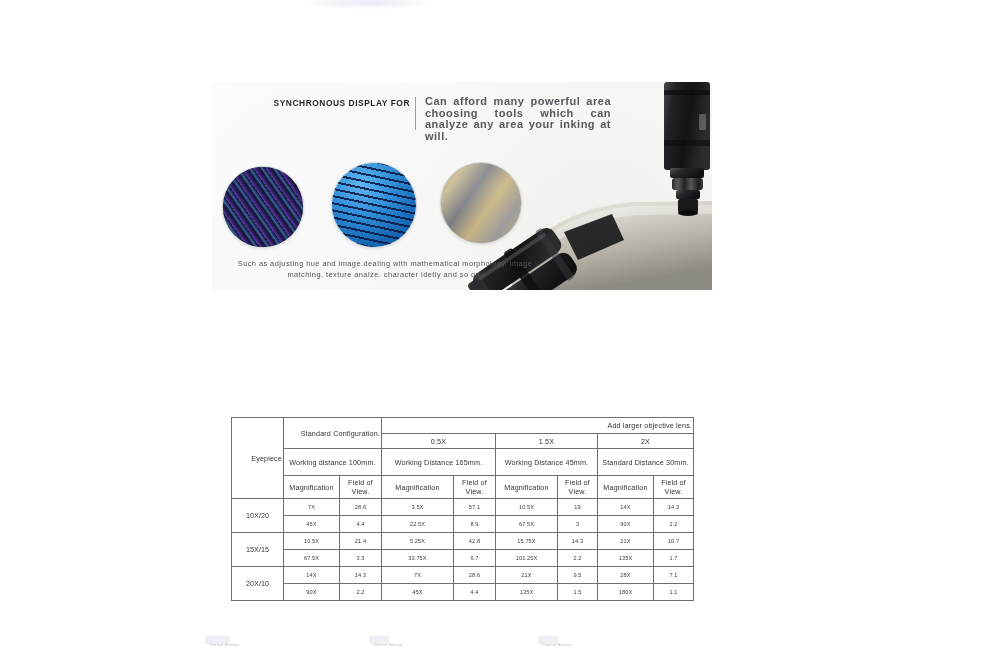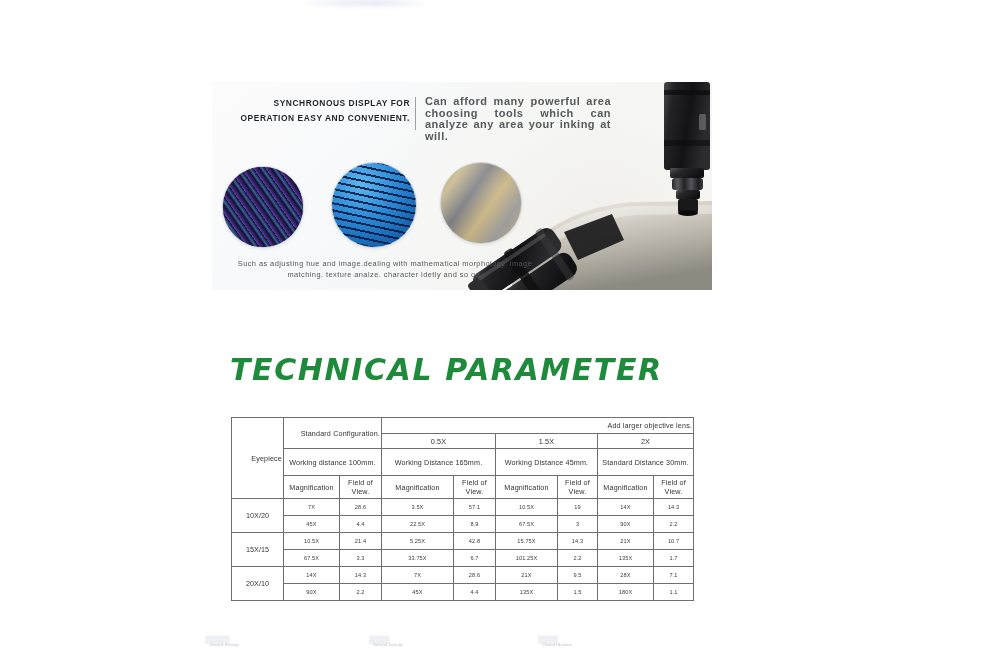--- a/index.html
+++ b/index.html
@@ -191,21 +191,20 @@
 
 <div id="page">
 
   <div class="top-smudge"></div>
 
   <div class="hero">
 
     <div class="hero-head">
       <div class="hero-title">
         <div>SYNCHRONOUS DISPLAY FOR</div>
-        <div>OPERATION EASY AND CONVENIENT.</div>
       </div>
       <div class="hero-divider"></div>
       <div class="hero-sub">Can afford many powerful area choosing tools which can analyze any area your inking at will.</div>
     </div>
 
     <svg class="scope" viewBox="0 0 500 208" xmlns="http://www.w3.org/2000/svg">
       <defs>
         <linearGradient id="metalBody" x1="0" y1="0" x2="0.4" y2="1">
           <stop offset="0%" stop-color="#f0eeea"></stop>
           <stop offset="30%" stop-color="#dcd8d0"></stop>
@@ -269,21 +268,20 @@
     <div class="circ circ-2">
       <div class="fill"></div>
     </div>
     <div class="circ circ-3">
       <div class="fill"></div>
     </div>
 
     <div class="hero-caption">Such as adjusting hue and image.dealing with mathematical morphology. image matching. texture analze. character idetly and so on.</div>
   </div>
 
-  <div class="section-title">TECHNICAL PARAMETER</div>
 
   <table class="spec-table">
     <colgroup>
       <col style="width:52px">
       <col style="width:56px">
         <col style="width:42px">
       <col style="width:72px">
         <col style="width:42px">
       <col style="width:62px">
         <col style="width:40px">

